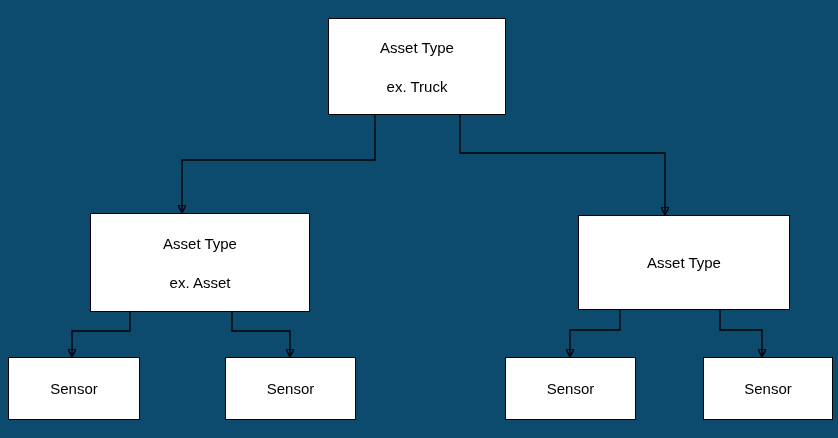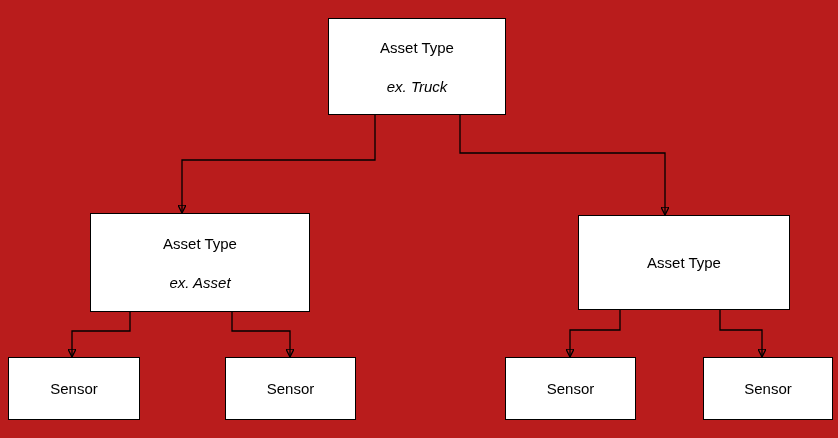--- a/index.html
+++ b/index.html
@@ -4,21 +4,21 @@
 <style>
   html, body {
     margin: 0;
     padding: 0;
     background: #ffffff;
   }
   .canvas {
     position: relative;
     width: 838px;
     height: 438px;
-    background: #b91c1c;
+    background: #0c4a6e;
     font-family: "Liberation Sans", sans-serif;
     color: #000000;
     overflow: hidden;
   }
   .connectors {
     position: absolute;
     left: 0;
     top: 0;
     width: 838px;
     height: 438px;
@@ -38,21 +38,20 @@
     align-items: center;
     justify-content: center;
     font-size: 15px;
     line-height: 1;
     text-align: center;
   }
   .node.two-line {
     gap: 24px;
   }
   .node .subtitle {
-    font-style: italic;
   }
   #node-root   { left: 328px; top: 18px;  width: 178px; height: 97px; }
   #node-left   { left: 90px;  top: 213px; width: 220px; height: 99px; }
   #node-right  { left: 578px; top: 215px; width: 212px; height: 95px; }
   #sensor-1    { left: 8px;   top: 357px; width: 132px; height: 63px; }
   #sensor-2    { left: 225px; top: 357px; width: 131px; height: 63px; }
   #sensor-3    { left: 505px; top: 357px; width: 131px; height: 63px; }
   #sensor-4    { left: 703px; top: 357px; width: 130px; height: 63px; }
 </style>
 </head>

